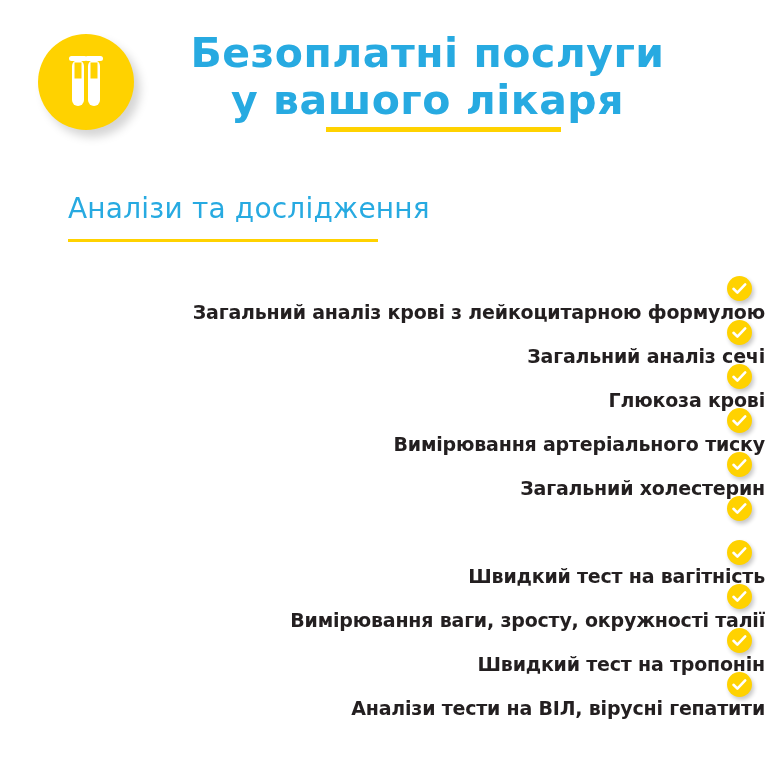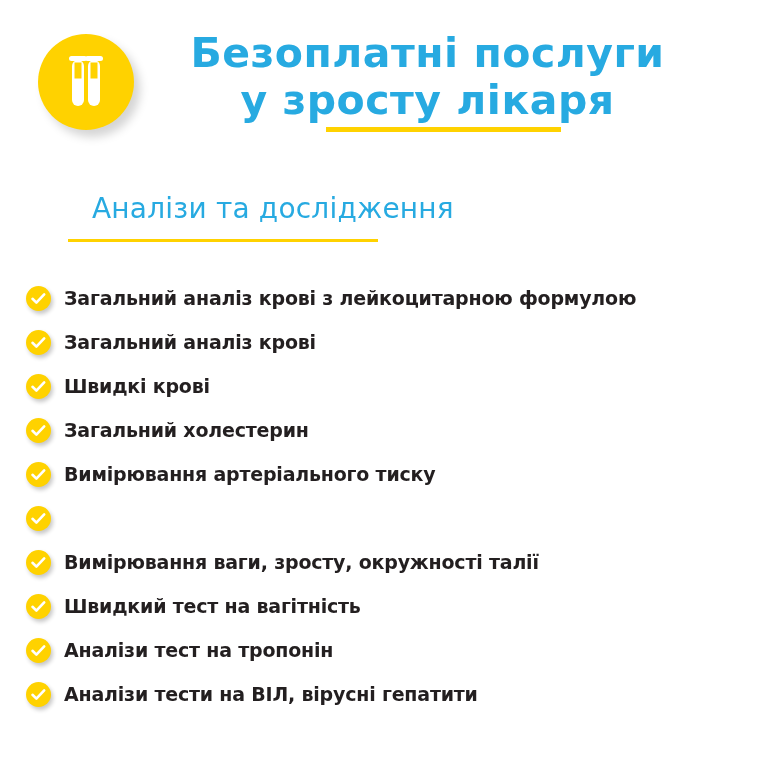--- a/index.html
+++ b/index.html
@@ -84,39 +84,39 @@
   
   .section {
     margin: 42px 0 0 68px;
   }
   .section-title {
     font-family: "DejaVu Sans", sans-serif;
     font-size: 28px;
     color: #27aae1;
     letter-spacing: 0.2px;
     white-space: nowrap;
-    margin-left: 24px;
   }
   .section-rule {
     width: 310px;
     height: 3px;
     background: #ffd200;
     margin-top: 14px;
   }
 
   
   .list {
     margin: 34px 0 0 26px;
     padding: 0;
     list-style: none;
   }
   .list-item {
     display: flex;
-    align-items: center;
+    align-items: flex-end;
     height: 44px;
+    flex-direction: column;
   }
   .check {
     position: relative;
     width: 25px;
     height: 25px;
     flex: 0 0 25px;
     margin-right: 13px;
   }
   .check .circle {
     position: absolute;
@@ -158,21 +158,21 @@
         </g>
         <g fill="#ffffff">
           <rect x="31" y="22" width="18" height="5" rx="2.5"></rect>
           <rect x="47" y="22" width="18" height="5" rx="2.5"></rect>
         </g>
       </svg>
     </div>
     <div class="title-block">
       <div class="title-line">Безоплатні послуги</div>
       <div class="title-line second">
-        <span>у зросту лікаря</span>
+        <span>у вашого лікаря</span>
         <span class="title-underline"></span>
       </div>
     </div>
   </div>
 
   <div class="section">
     <div class="section-title">Аналізи та дослідження</div>
     <div class="section-rule"></div>
   </div>
 
@@ -186,83 +186,83 @@
       </span>
       <span class="item-label">Загальний аналіз крові з лейкоцитарною формулою</span>
     </li>
     <li class="list-item">
       <span class="check">
         <span class="circle"></span>
         <svg width="25" height="25" viewBox="0 0 25 25">
             <polyline points="6.5,12.8 10.4,16.6 18.2,8.4" fill="none" stroke="#ffffff" stroke-width="2.6" stroke-linecap="round" stroke-linejoin="round"></polyline>
           </svg>
       </span>
-      <span class="item-label">Загальний аналіз крові</span>
-    </li>
-    <li class="list-item">
-      <span class="check">
-        <span class="circle"></span>
-        <svg width="25" height="25" viewBox="0 0 25 25">
-            <polyline points="6.5,12.8 10.4,16.6 18.2,8.4" fill="none" stroke="#ffffff" stroke-width="2.6" stroke-linecap="round" stroke-linejoin="round"></polyline>
-          </svg>
-      </span>
-      <span class="item-label">Швидкі крові</span>
+      <span class="item-label">Загальний аналіз сечі</span>
+    </li>
+    <li class="list-item">
+      <span class="check">
+        <span class="circle"></span>
+        <svg width="25" height="25" viewBox="0 0 25 25">
+            <polyline points="6.5,12.8 10.4,16.6 18.2,8.4" fill="none" stroke="#ffffff" stroke-width="2.6" stroke-linecap="round" stroke-linejoin="round"></polyline>
+          </svg>
+      </span>
+      <span class="item-label">Глюкоза крові</span>
+    </li>
+    <li class="list-item">
+      <span class="check">
+        <span class="circle"></span>
+        <svg width="25" height="25" viewBox="0 0 25 25">
+            <polyline points="6.5,12.8 10.4,16.6 18.2,8.4" fill="none" stroke="#ffffff" stroke-width="2.6" stroke-linecap="round" stroke-linejoin="round"></polyline>
+          </svg>
+      </span>
+      <span class="item-label">Вимірювання артеріального тиску</span>
     </li>
     <li class="list-item">
       <span class="check">
         <span class="circle"></span>
         <svg width="25" height="25" viewBox="0 0 25 25">
             <polyline points="6.5,12.8 10.4,16.6 18.2,8.4" fill="none" stroke="#ffffff" stroke-width="2.6" stroke-linecap="round" stroke-linejoin="round"></polyline>
           </svg>
       </span>
       <span class="item-label">Загальний холестерин</span>
     </li>
     <li class="list-item">
       <span class="check">
         <span class="circle"></span>
         <svg width="25" height="25" viewBox="0 0 25 25">
             <polyline points="6.5,12.8 10.4,16.6 18.2,8.4" fill="none" stroke="#ffffff" stroke-width="2.6" stroke-linecap="round" stroke-linejoin="round"></polyline>
           </svg>
       </span>
-      <span class="item-label">Вимірювання артеріального тиску</span>
-    </li>
-    <li class="list-item">
-      <span class="check">
-        <span class="circle"></span>
-        <svg width="25" height="25" viewBox="0 0 25 25">
-            <polyline points="6.5,12.8 10.4,16.6 18.2,8.4" fill="none" stroke="#ffffff" stroke-width="2.6" stroke-linecap="round" stroke-linejoin="round"></polyline>
-          </svg>
-      </span>
+    </li>
+    <li class="list-item">
+      <span class="check">
+        <span class="circle"></span>
+        <svg width="25" height="25" viewBox="0 0 25 25">
+            <polyline points="6.5,12.8 10.4,16.6 18.2,8.4" fill="none" stroke="#ffffff" stroke-width="2.6" stroke-linecap="round" stroke-linejoin="round"></polyline>
+          </svg>
+      </span>
+      <span class="item-label">Швидкий тест на вагітність</span>
     </li>
     <li class="list-item">
       <span class="check">
         <span class="circle"></span>
         <svg width="25" height="25" viewBox="0 0 25 25">
             <polyline points="6.5,12.8 10.4,16.6 18.2,8.4" fill="none" stroke="#ffffff" stroke-width="2.6" stroke-linecap="round" stroke-linejoin="round"></polyline>
           </svg>
       </span>
       <span class="item-label">Вимірювання ваги, зросту, окружності талії</span>
     </li>
     <li class="list-item">
       <span class="check">
         <span class="circle"></span>
         <svg width="25" height="25" viewBox="0 0 25 25">
             <polyline points="6.5,12.8 10.4,16.6 18.2,8.4" fill="none" stroke="#ffffff" stroke-width="2.6" stroke-linecap="round" stroke-linejoin="round"></polyline>
           </svg>
       </span>
-      <span class="item-label">Швидкий тест на вагітність</span>
-    </li>
-    <li class="list-item">
-      <span class="check">
-        <span class="circle"></span>
-        <svg width="25" height="25" viewBox="0 0 25 25">
-            <polyline points="6.5,12.8 10.4,16.6 18.2,8.4" fill="none" stroke="#ffffff" stroke-width="2.6" stroke-linecap="round" stroke-linejoin="round"></polyline>
-          </svg>
-      </span>
-      <span class="item-label">Аналізи тест на тропонін</span>
+      <span class="item-label">Швидкий тест на тропонін</span>
     </li>
     <li class="list-item">
       <span class="check">
         <span class="circle"></span>
         <svg width="25" height="25" viewBox="0 0 25 25">
             <polyline points="6.5,12.8 10.4,16.6 18.2,8.4" fill="none" stroke="#ffffff" stroke-width="2.6" stroke-linecap="round" stroke-linejoin="round"></polyline>
           </svg>
       </span>
       <span class="item-label">Аналізи тести на ВІЛ, вірусні гепатити</span>
     </li>

